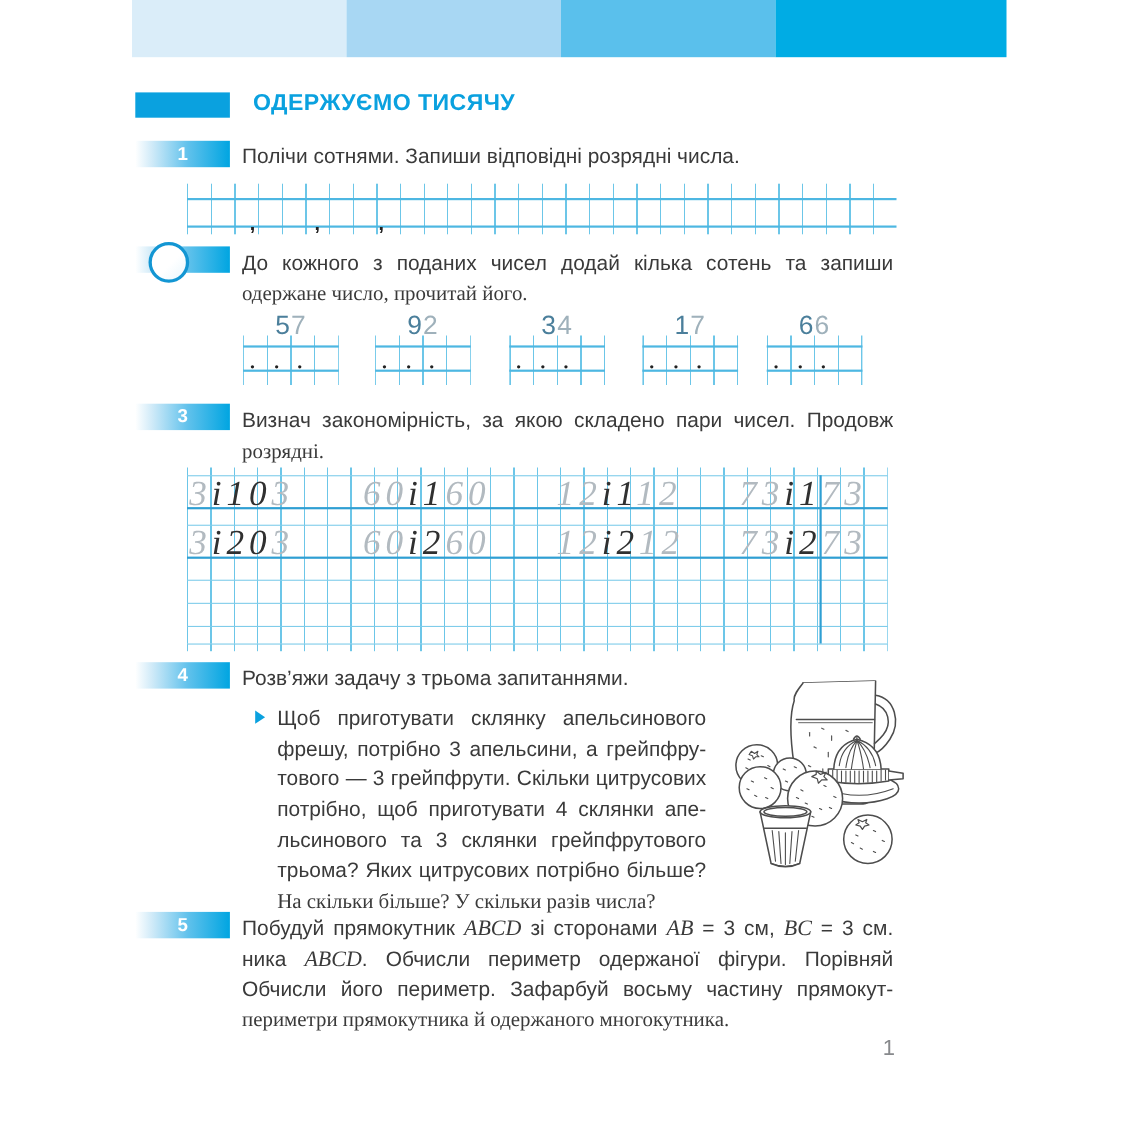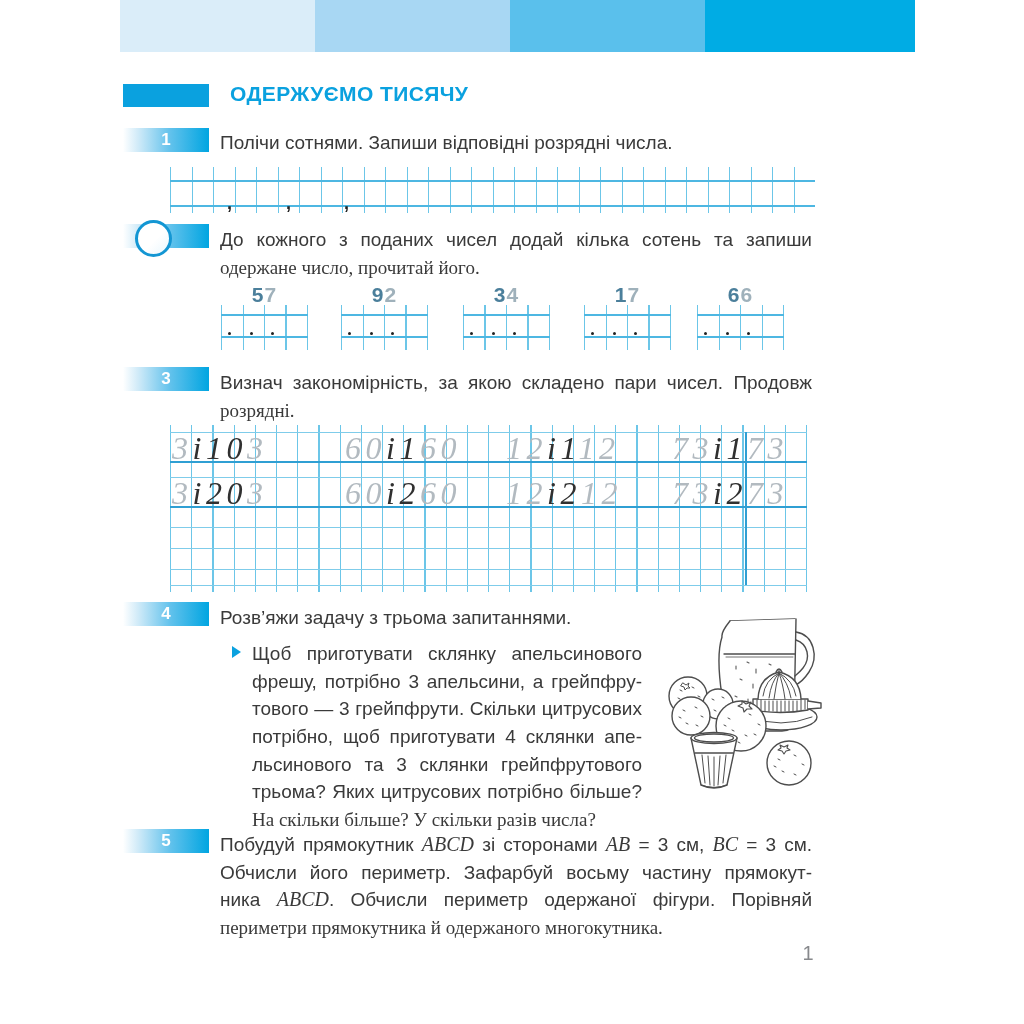--- a/index.html
+++ b/index.html
@@ -47,38 +47,38 @@
 
   
   .strip1{position:absolute;left:170px;top:167px;width:645px;height:46px;}
   .strip1 .vl{position:absolute;left:0;top:0;width:645px;height:46px;}
   .strip1 .h1{left:0;top:13px;width:645px;}
   .strip1 .h2{left:0;top:38px;width:645px;}
   .comma{position:absolute;top:26px;font-size:18px;font-weight:bold;color:#222;}
 
   
   .numcol{position:absolute;top:283px;width:87px;text-align:center;}
-  .numcol .num{font-size:21px;font-weight:bold;letter-spacing:1px;height:22px;}
+  .numcol .num{font-size:24px;font-weight:normal;letter-spacing:1px;height:22px;}
   .numcol .d1{color:#4b7f9b}.numcol .d2{color:#9fb1bb}
   .numcol .mini{position:absolute;left:0;top:22px;width:87px;height:45px;}
   .numcol .mini .h1{left:0;top:9px;width:87px;}
   .numcol .mini .h2{left:0;top:31px;width:87px;}
   .dot{position:absolute;width:3px;height:3px;background:#222;border-radius:50%;top:27px;}
 
   
   .grid3{position:absolute;left:170px;top:425px;width:637px;height:167px;}
   .grid3 .ticks-top{position:absolute;left:0;top:0;width:637px;height:7px;}
   .grid3 .main{position:absolute;left:0;top:7px;width:637px;height:153px;}
   .grid3 .ticks-bot{position:absolute;left:0;top:160px;width:637px;height:7px;}
   .grid3 .darkv{position:absolute;left:575px;top:7px;width:1.6px;height:153px;background:#2f9fd3;}
   .hw{position:absolute;height:30px;line-height:30px;white-space:nowrap;
       font-family:"Liberation Serif","DejaVu Serif",serif;font-style:italic;font-size:32px;letter-spacing:4.5px;}
   .hw .g{color:#b2bac0}.hw .k{color:#303030}
   .hw-r1{top:8px}.hw-r2{top:53px}
-  .hw-g1{left:2px}.hw-g2{left:175px}.hw-g3{left:336px}.hw-g4{left:502px}
+  .hw-g1{left:2px}.hw-g2{left:160px}.hw-g3{left:336px}.hw-g4{left:502px}
 
   
   .illus{position:absolute;left:650px;top:604px;width:182px;height:202px;}
 
   .pagenum{position:absolute;left:796px;top:942px;width:24px;text-align:center;
            font-size:20px;color:#87898c;}
 </style>
 </head>
 <body>
 
@@ -287,19 +287,19 @@
         <path d="M45,149 L83,149"></path>
         <path d="M52,151 l3,28 M58,152 l2,29 M64,153 l0,29 M70,152 l-2,29 M76,151 l-3,28" stroke-width="1"></path>
         <path d="M51,181 Q64,186 77,181" stroke-width="1"></path>
       </g>
     </g>
   </svg>
 
   <div class="badge b5">5</div>
   <div class="t-text t5-text">
     <div class="jline"><span>Побудуй прямокутник </span><span class="math">ABCD</span><span> зі сторонами </span><span class="math">AB</span><span> = 3 см, </span><span class="math">BC</span><span> = 3 см.</span></div>
+    <div class="jline"><span>ника </span><span class="math">ABCD</span><span>. Обчисли периметр одержаної фігури. Порівняй</span></div>
     <div class="jline">Обчисли його периметр. Зафарбуй восьму частину прямокут-</div>
-    <div class="jline"><span>ника </span><span class="math">ABCD</span><span>. Обчисли периметр одержаної фігури. Порівняй</span></div>
     <div class="lline">периметри прямокутника й одержаного многокутника.</div>
   </div>
 
   <div class="pagenum">1</div>
 </div>
 
 </body></html>

